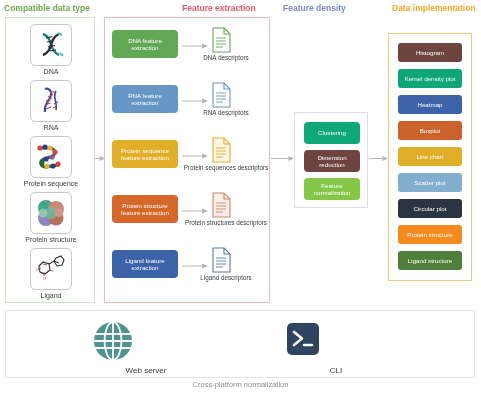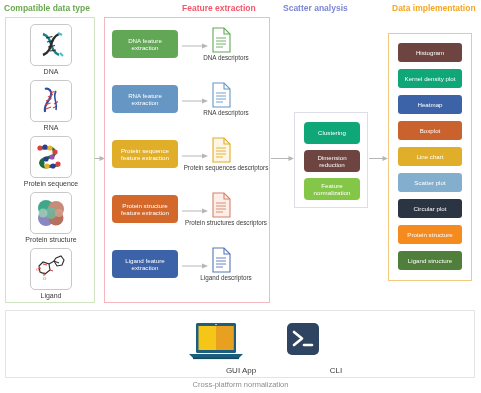--- a/index.html
+++ b/index.html
@@ -56,21 +56,21 @@
               font-size:7.5px;color:#8d8d8d;}
   svg{display:block;overflow:visible;}
 </style>
 </head>
 <body>
 
 <div class="stage">
 
   <div class="col-head" id="hd-data">Compatible data type</div>
   <div class="col-head" id="hd-feat">Feature extraction</div>
-  <div class="col-head" id="hd-anal">Scatter analysis</div>
+  <div class="col-head" id="hd-anal">Feature density</div>
   <div class="col-head" id="hd-vis">Data implementation</div>
 
   <div class="panel" id="panel-data">
 
     <div class="dt-item" style="top:6px">
       <div class="dt-icon">
         <svg width="34" height="34" viewBox="0 0 34 34">
           <path d="M9 6 C20 10, 14 22, 25 27" stroke="#1b7f86" stroke-width="2.4" fill="none"></path>
           <path d="M9 27 C20 23, 14 11, 25 6" stroke="#2d2d2d" stroke-width="2.4" fill="none"></path>
           <path d="M12 10 L18.5 8.5 M13 14 L20 12.5 M14 19 L21 17.5 M16 23 L22 22" stroke="#2d2d2d" stroke-width="1.1"></path>
@@ -273,32 +273,34 @@
   </div>
   <div style="position:absolute;left:369px;top:155px">
     <svg width="19" height="7" viewBox="0 0 19 7">
         <path d="M0 3.5 L14 3.5" stroke="#b6b6b6" stroke-width="1"></path>
         <path d="M19 3.5 L13.5 1 L13.5 6 Z" fill="#b6b6b6"></path>
       </svg>
   </div>
 
   <div class="panel" id="panel-plat">
 
-
-    <div class="pf-item" style="left:180px">
-      <svg width="60" height="44" viewBox="0 0 60 44">
-        <rect x="10" y="4" width="40" height="30" rx="1.5" fill="#1b5e7e"></rect>
-        <rect x="12.5" y="7" width="35" height="24" fill="#f5c518"></rect>
-        <rect x="30" y="7" width="17.5" height="24" fill="#e8a020"></rect>
-        <circle cx="30" cy="5.5" r="0.8" fill="#cfe0e8"></circle>
-        <path d="M3 35 H57 L53 39 H7 Z" fill="#1b5e7e"></path>
-        <rect x="7" y="38.5" width="46" height="1.6" fill="#154a63"></rect>
-      </svg>
-      <div class="pf-label">GUI App</div>
-    </div>
+    <div class="pf-item" style="left:85px">
+      <svg width="44" height="44" viewBox="0 0 44 44">
+        <circle cx="22" cy="22" r="19" fill="#4f9490"></circle>
+        <g stroke="#ffffff" stroke-width="1.8" fill="none">
+          <ellipse cx="22" cy="22" rx="8.5" ry="19"></ellipse>
+          <line x1="22" y1="3" x2="22" y2="41"></line>
+          <line x1="4" y1="15" x2="40" y2="15"></line>
+          <line x1="3" y1="22" x2="41" y2="22"></line>
+          <line x1="4" y1="29" x2="40" y2="29"></line>
+        </g>
+      </svg>
+      <div class="pf-label">Web server</div>
+    </div>
+
 
     <div class="pf-item" style="left:275px">
       <svg width="44" height="44" viewBox="0 0 44 44">
         <rect x="6" y="4" width="32" height="32" rx="5" fill="#2f4460"></rect>
         <path d="M13 13 L21 19.5 L13 26" stroke="#ffffff" stroke-width="2.6" fill="none" stroke-linecap="round" stroke-linejoin="round"></path>
         <line x1="23" y1="26" x2="31" y2="26" stroke="#ffffff" stroke-width="2.6" stroke-linecap="round"></line>
       </svg>
       <div class="pf-label">CLI</div>
     </div>
   </div>

